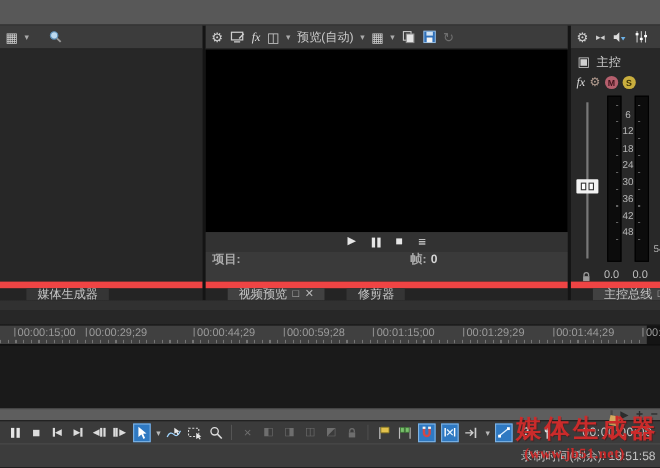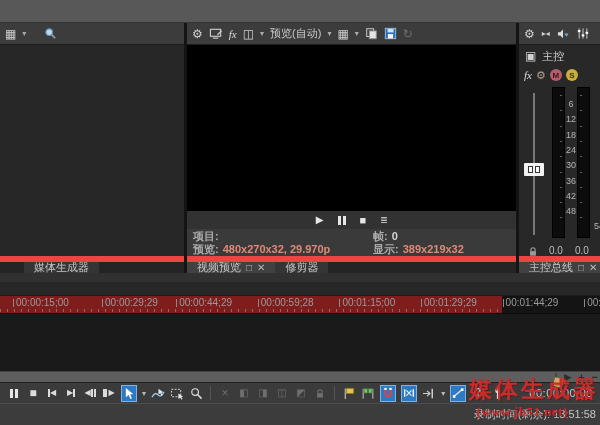--- a/index.html
+++ b/index.html
@@ -22,21 +22,21 @@
   .gi{ font-size:12px; color:#cfcfcf; line-height:1; }
   .gi-sm{ font-size:8px; color:#aaa; line-height:1; }
   .gi-gray{ color:#6e6e6e; }
   .svgi{ display:inline-block; vertical-align:middle; }
 
   
   .pbody-left{ position:absolute; top:22px; bottom:17px; left:0; right:0; background:#272727; }
   .ptabs{ position:absolute; left:0; right:0; bottom:0; height:17px; background:#242424;
           border-top:6px solid #ef4444; display:flex; align-items:stretch; font-size:11px; }
   .tab{ display:flex; align-items:center; gap:5px; padding:0 10px; color:#c6c6c6;
-        background:#353535; white-space:nowrap; }
+        background:#353535; white-space:nowrap;margin-left:20px; }
   .tab.active{ background:#414141; }
   .tab .tclose,.tab .tfloat{ font-size:10px; color:#b8b8b8; line-height:1; }
   .left-tab-offset{ margin-left:24px; }
 
   
   .vid-screen{ position:absolute; left:0; top:22px; width:100%; height:166px; background:#000; }
   .prev-transport{ position:absolute; left:0; top:188px; width:100%; height:18px; background:#323232;
                    display:flex; align-items:center; justify-content:center; gap:14px; }
   .pt-glyph{ color:#e6e6e6; font-size:10px; line-height:1; }
   .pausebars{ display:inline-flex; gap:2px; }
@@ -73,21 +73,21 @@
              background:repeating-linear-gradient(#aaa 0 1px,transparent 1px 15.3px); }
   .db-t1{ left:41px; } .db-t2{ left:61px; }
   .mix-values{ position:absolute; left:0; top:222px; width:100%; height:14px;
                font-size:10px; color:#bdbdbd; }
   .mv-lock{ position:absolute; left:9px; top:1px; color:#9a9a9a; }
   .mv-l{ position:absolute; left:30px; } .mv-r{ position:absolute; left:56px; }
 
   
   .marker-bar{ position:absolute; left:0; top:273px; width:600px; height:23px;
                background:linear-gradient(#313131 0 9px,#272727 9px); border-bottom:1px solid #1c1c1c; }
-  .ruler{ position:absolute; left:0; top:296px; width:502px; height:17px; background:#7f1d1d; }
+  .ruler{ position:absolute; left:0; top:296px; width:588px; height:17px; background:#404040; }
   .ruler-label{ position:absolute; top:1px; font-size:10px; color:#9a9a9a; white-space:nowrap; }
   .ruler-label::before{ content:""; display:inline-block; border-left:1px solid #8a8a8a;
                         height:8px; margin-right:2px; vertical-align:-1px; }
   .ruler-ticks{ position:absolute; left:0; bottom:1px; width:100%; height:3px; opacity:.7;
                 background:repeating-linear-gradient(90deg,#8b8b8b 0 1px,transparent 1px 7px); }
   .tracks{ position:absolute; left:0; top:313px; width:600px; height:58px; background:#1a1a1a;
            border-top:1px solid #0c0c0c; }
   .hscroll{ position:absolute; left:0; top:371px; width:600px; height:11px; background:#5e5e5e;
             border-top:1px solid #444; }
   .hs-controls{ position:absolute; right:2px; top:0; height:100%; display:flex; align-items:center; gap:7px; }
@@ -186,30 +186,20 @@
     </div>
 
     <div class="prev-info">
       <div class="info-line">
         <div class="info-pair1">
           <span class="ilabel">项目:</span>
         </div>
         <div class="info-pair2">
           <span class="ilabel">帧:</span>
           <span class="ival-white">0</span>
-        </div>
-      </div>
-      <div class="info-line">
-        <div class="info-pair1">
-          <span class="ilabel">预览:</span>
-          <span class="ival-salmon">480x270x32, 29.970p</span>
-        </div>
-        <div class="info-pair2">
-          <span class="ilabel">显示:</span>
-          <span class="ival-salmon">389x219x32</span>
         </div>
       </div>
     </div>
 
     <div class="ptabs">
       <div class="tab active">
         <span>视频预览</span>
         <span class="tfloat">□</span>
         <span class="tclose">✕</span>
       </div>
@@ -287,21 +277,21 @@
         <span class="tfloat">□</span>
         <span class="tclose">✕</span>
       </div>
     </div>
   </section>
 
   <div class="marker-bar"></div>
   <div class="ruler">
     <div>
         <span class="ruler-label" style="left: 13px;">00:00:15;00</span>
-        <span class="ruler-label" style="left: 102px; text-align: center;">00:00:29;29</span>
+        <span class="ruler-label" style="left: 78px; text-align: center;">00:00:29;29</span>
         <span class="ruler-label" style="left: 176.2px;">00:00:44;29</span>
         <span class="ruler-label" style="left: 257.8px;">00:00:59;28</span>
         <span class="ruler-label" style="left: 339.4px;">00:01:15;00</span>
         <span class="ruler-label" style="left: 421px;">00:01:29;29</span>
         <span class="ruler-label" style="left: 502.6px;">00:01:44;29</span>
         <span class="ruler-label" style="left: 584.2px;">00:0</span>
       </div>
     <div class="ruler-ticks"></div>
   </div>
   <div class="tracks"></div>

